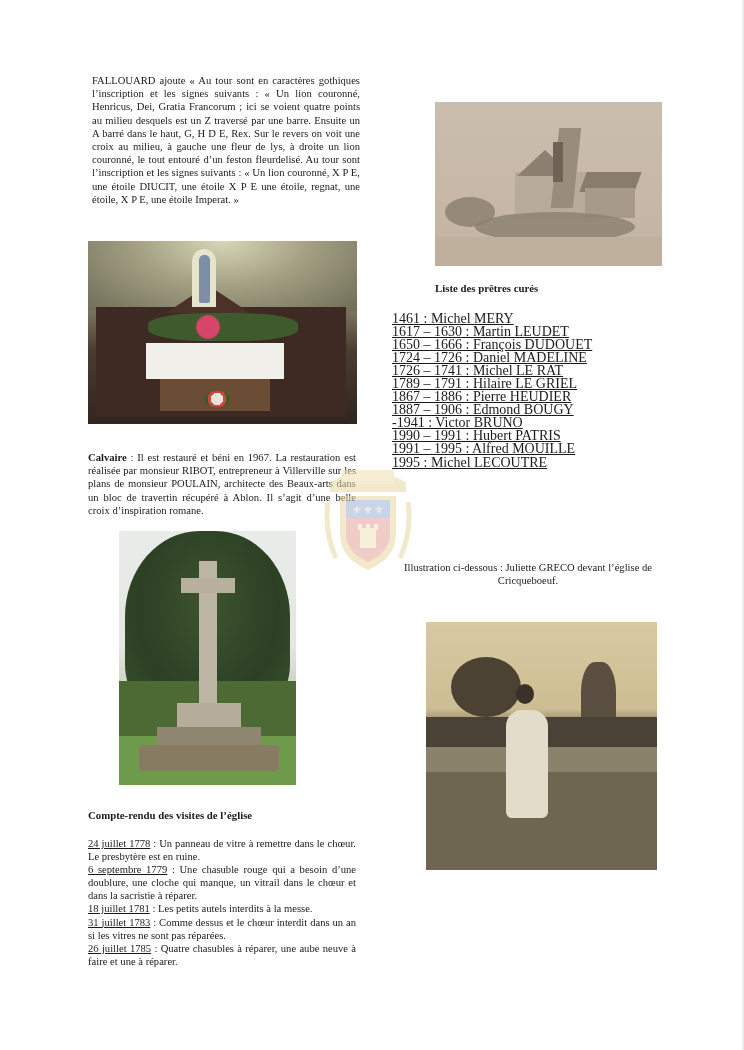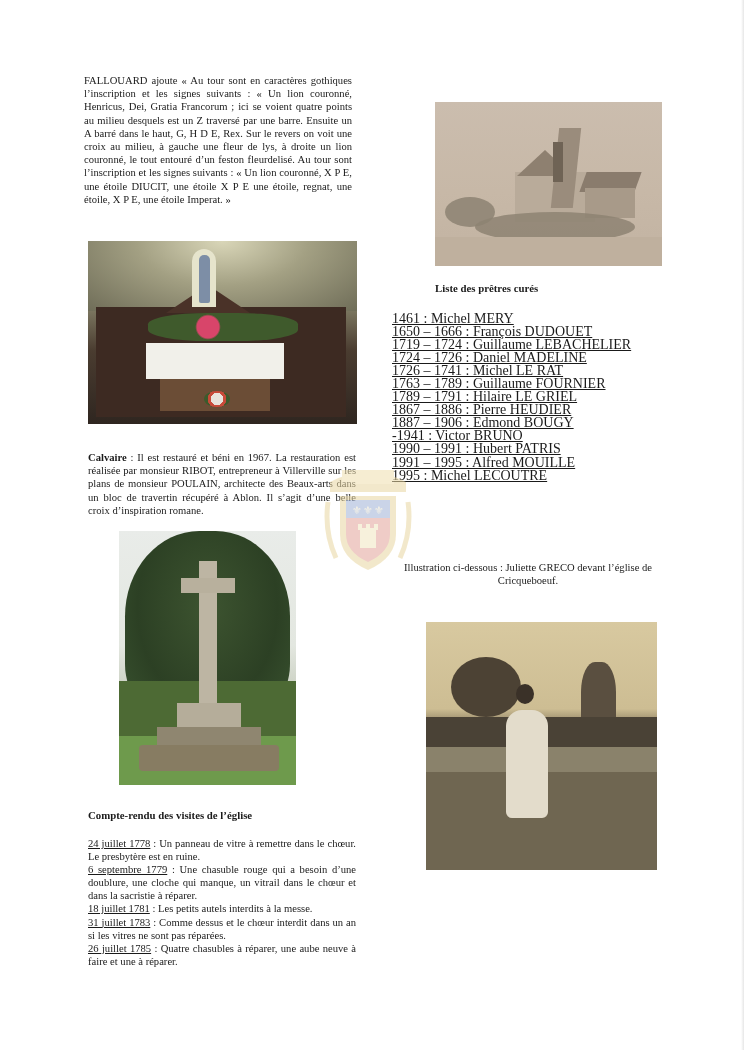--- a/index.html
+++ b/index.html
@@ -93,21 +93,21 @@
   #greco .head { position:absolute; left:90px; top:62px; width:18px; height:20px; border-radius:50%; background:#3a3128; }
 
   
   #watermark { position: absolute; left: 322px; top: 462px; width: 92px; height: 120px; opacity: .55; }
 </style>
 </head>
 <body>
 
 <div class="page-edge"></div>
 
-<div class="text-block" style="left:84px; top:74px; width:268px;">
+<div class="text-block" style="left:92px; top:74px; width:268px;">
   <p>FALLOUARD ajoute « Au tour sont en caractères gothiques l’inscription et les signes suivants : « Un lion couronné, Henricus, Dei, Gratia Francorum ; ici se voient quatre points au milieu desquels est un Z traversé par une barre. Ensuite un A barré dans le haut, G, H D E, Rex. Sur le revers on voit une croix au milieu, à gauche une fleur de lys, à droite un lion couronné, le tout entouré d’un feston fleurdelisé. Au tour sont l’inscription et les signes suivants : « Un lion couronné, X P E, une étoile DIUCIT, une étoile X P E une étoile, regnat, une étoile, X P E, une étoile Imperat. »</p>
 </div>
 
 <div class="photo" id="sketch">
   <div class="bush2"></div>
     <div class="wall"></div>
     <div class="roof1"></div>
   <div class="tower"></div>
     <div class="tower2"></div>
     <div class="roof2"></div>
@@ -125,25 +125,24 @@
   <div class="flowers"></div>
     <div class="cloth"></div>
     <div class="table"></div>
     <div class="bouquet"></div>
 </div>
 
 <div class="center-title" style="left:435px; top:282px; width:227px;">Liste des prêtres curés</div>
 
 <div class="list" style="left:392px; top:312px; width:280px;">
   <div>1461 : Michel MERY</div>
+  <div>1617 – 1630 : Martin LEUDET</div>
   <div>1650 – 1666 : François DUDOUET</div>
-  <div>1719 – 1724 : Guillaume LEBACHELIER</div>
   <div>1724 – 1726 : Daniel MADELINE</div>
   <div>1726 – 1741 : Michel LE RAT</div>
-  <div>1763 – 1789 : Guillaume FOURNIER</div>
   <div>1789 – 1791 : Hilaire LE GRIEL</div>
   <div>1867 – 1886 : Pierre HEUDIER</div>
   <div>1887 – 1906 : Edmond BOUGY</div>
   <div>-1941 : Victor BRUNO</div>
   <div>1990 – 1991 : Hubert PATRIS</div>
   <div>1991 – 1995 : Alfred MOUILLE</div>
   <div>1995 : Michel LECOUTRE</div>
 </div>
 
 <div class="text-block" style="left:88px; top:451px; width:268px;">

